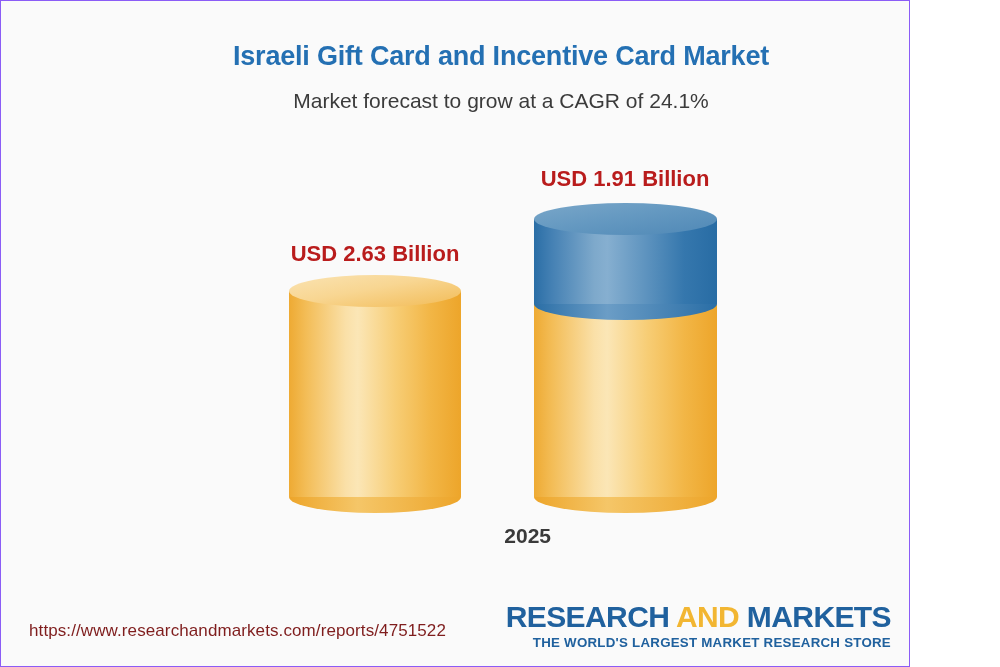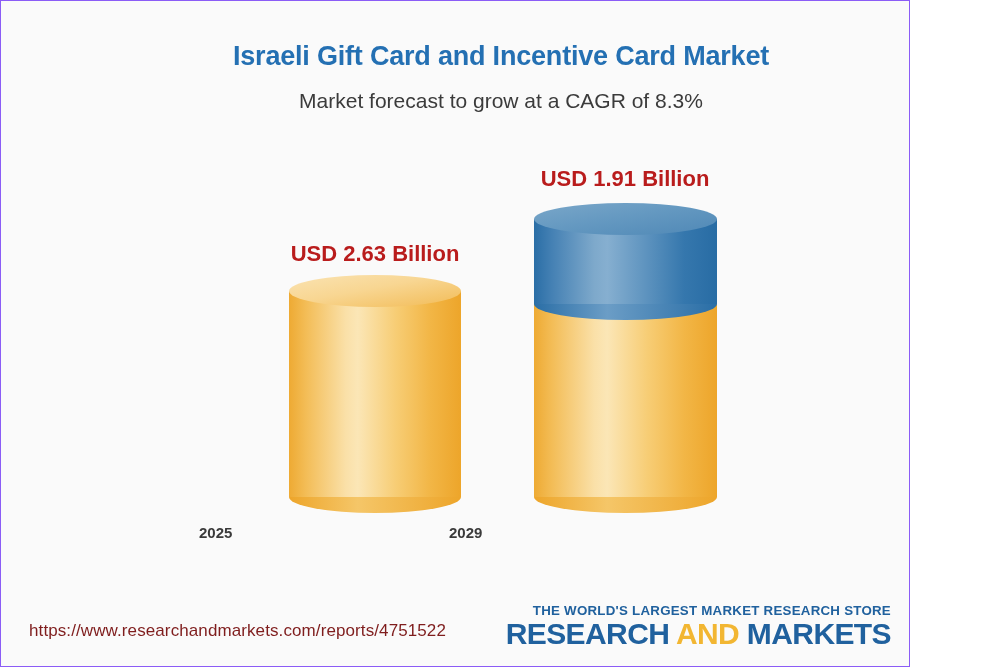--- a/index.html
+++ b/index.html
@@ -60,22 +60,22 @@
     position: absolute;
     text-align: center;
     font-size: 22px;
     font-weight: bold;
     color: #b91c1c;
     white-space: nowrap;
   }
 
   .category-label {
     position: absolute;
-    text-align: left;
-    font-size: 15px;
+    text-align: right;
+    font-size: 21px;
     font-weight: bold;
     color: #3a3a3a;
     white-space: nowrap;
   }
 
   
   .cyl-body {
     position: absolute;
   }
   .cyl-top {
@@ -154,21 +154,21 @@
     white-space: nowrap;
     margin-top: 2px;
   }
 </style>
 </head>
 <body>
 
 <div id="canvas">
 
   <div id="chart-title">Israeli Gift Card and Incentive Card Market</div>
-  <div id="chart-subtitle">Market forecast to grow at a CAGR of 8.3%</div>
+  <div id="chart-subtitle">Market forecast to grow at a CAGR of 24.1%</div>
 
   <div id="plot-area">
 
     <div class="bar-group" style="left:288px; top:190px; width:172px; height:360px;">
 
       <div class="value-label" style="left:-90px; top:50px; width:352px;">USD 2.63 Billion</div>
 
       <div class="cyl-bottom gold-bottom" style="left:0px; top:290px; width:172px; height:32px;"></div>
 
       <div class="cyl-body gold-body" style="left:0px; top:100px; width:172px; height:206px;"></div>
@@ -185,27 +185,26 @@
       <div class="cyl-bottom gold-bottom" style="left:0px; top:290px; width:183px; height:32px;"></div>
 
       <div class="cyl-body gold-body" style="left:0px; top:113px; width:183px; height:193px;"></div>
 
       <div class="cyl-top blue-seam" style="left:0px; top:97px; width:183px; height:32px;"></div>
 
       <div class="cyl-body blue-body" style="left:0px; top:28px; width:183px; height:85px;"></div>
 
       <div class="cyl-top blue-top" style="left:0px; top:12px; width:183px; height:32px;"></div>
 
-      <div class="category-label" style="left:-85px; top:333px; width:352px;">2029</div>
     </div>
 
   </div>
 
   <div id="footer-url">https://www.researchandmarkets.com/reports/4751522</div>
 
   <div id="brand-logo">
-    <div id="brand-tagline">THE WORLD'S LARGEST MARKET RESEARCH STORE</div>
     <div id="brand-wordmark">
       <span class="brand-blue">RESEARCH</span><span> </span><span class="brand-gold">AND</span><span> </span><span class="brand-blue">MARKETS</span>
     </div>
+    <div id="brand-tagline">THE WORLD'S LARGEST MARKET RESEARCH STORE</div>
   </div>
 
 </div>
 
 </body></html>

